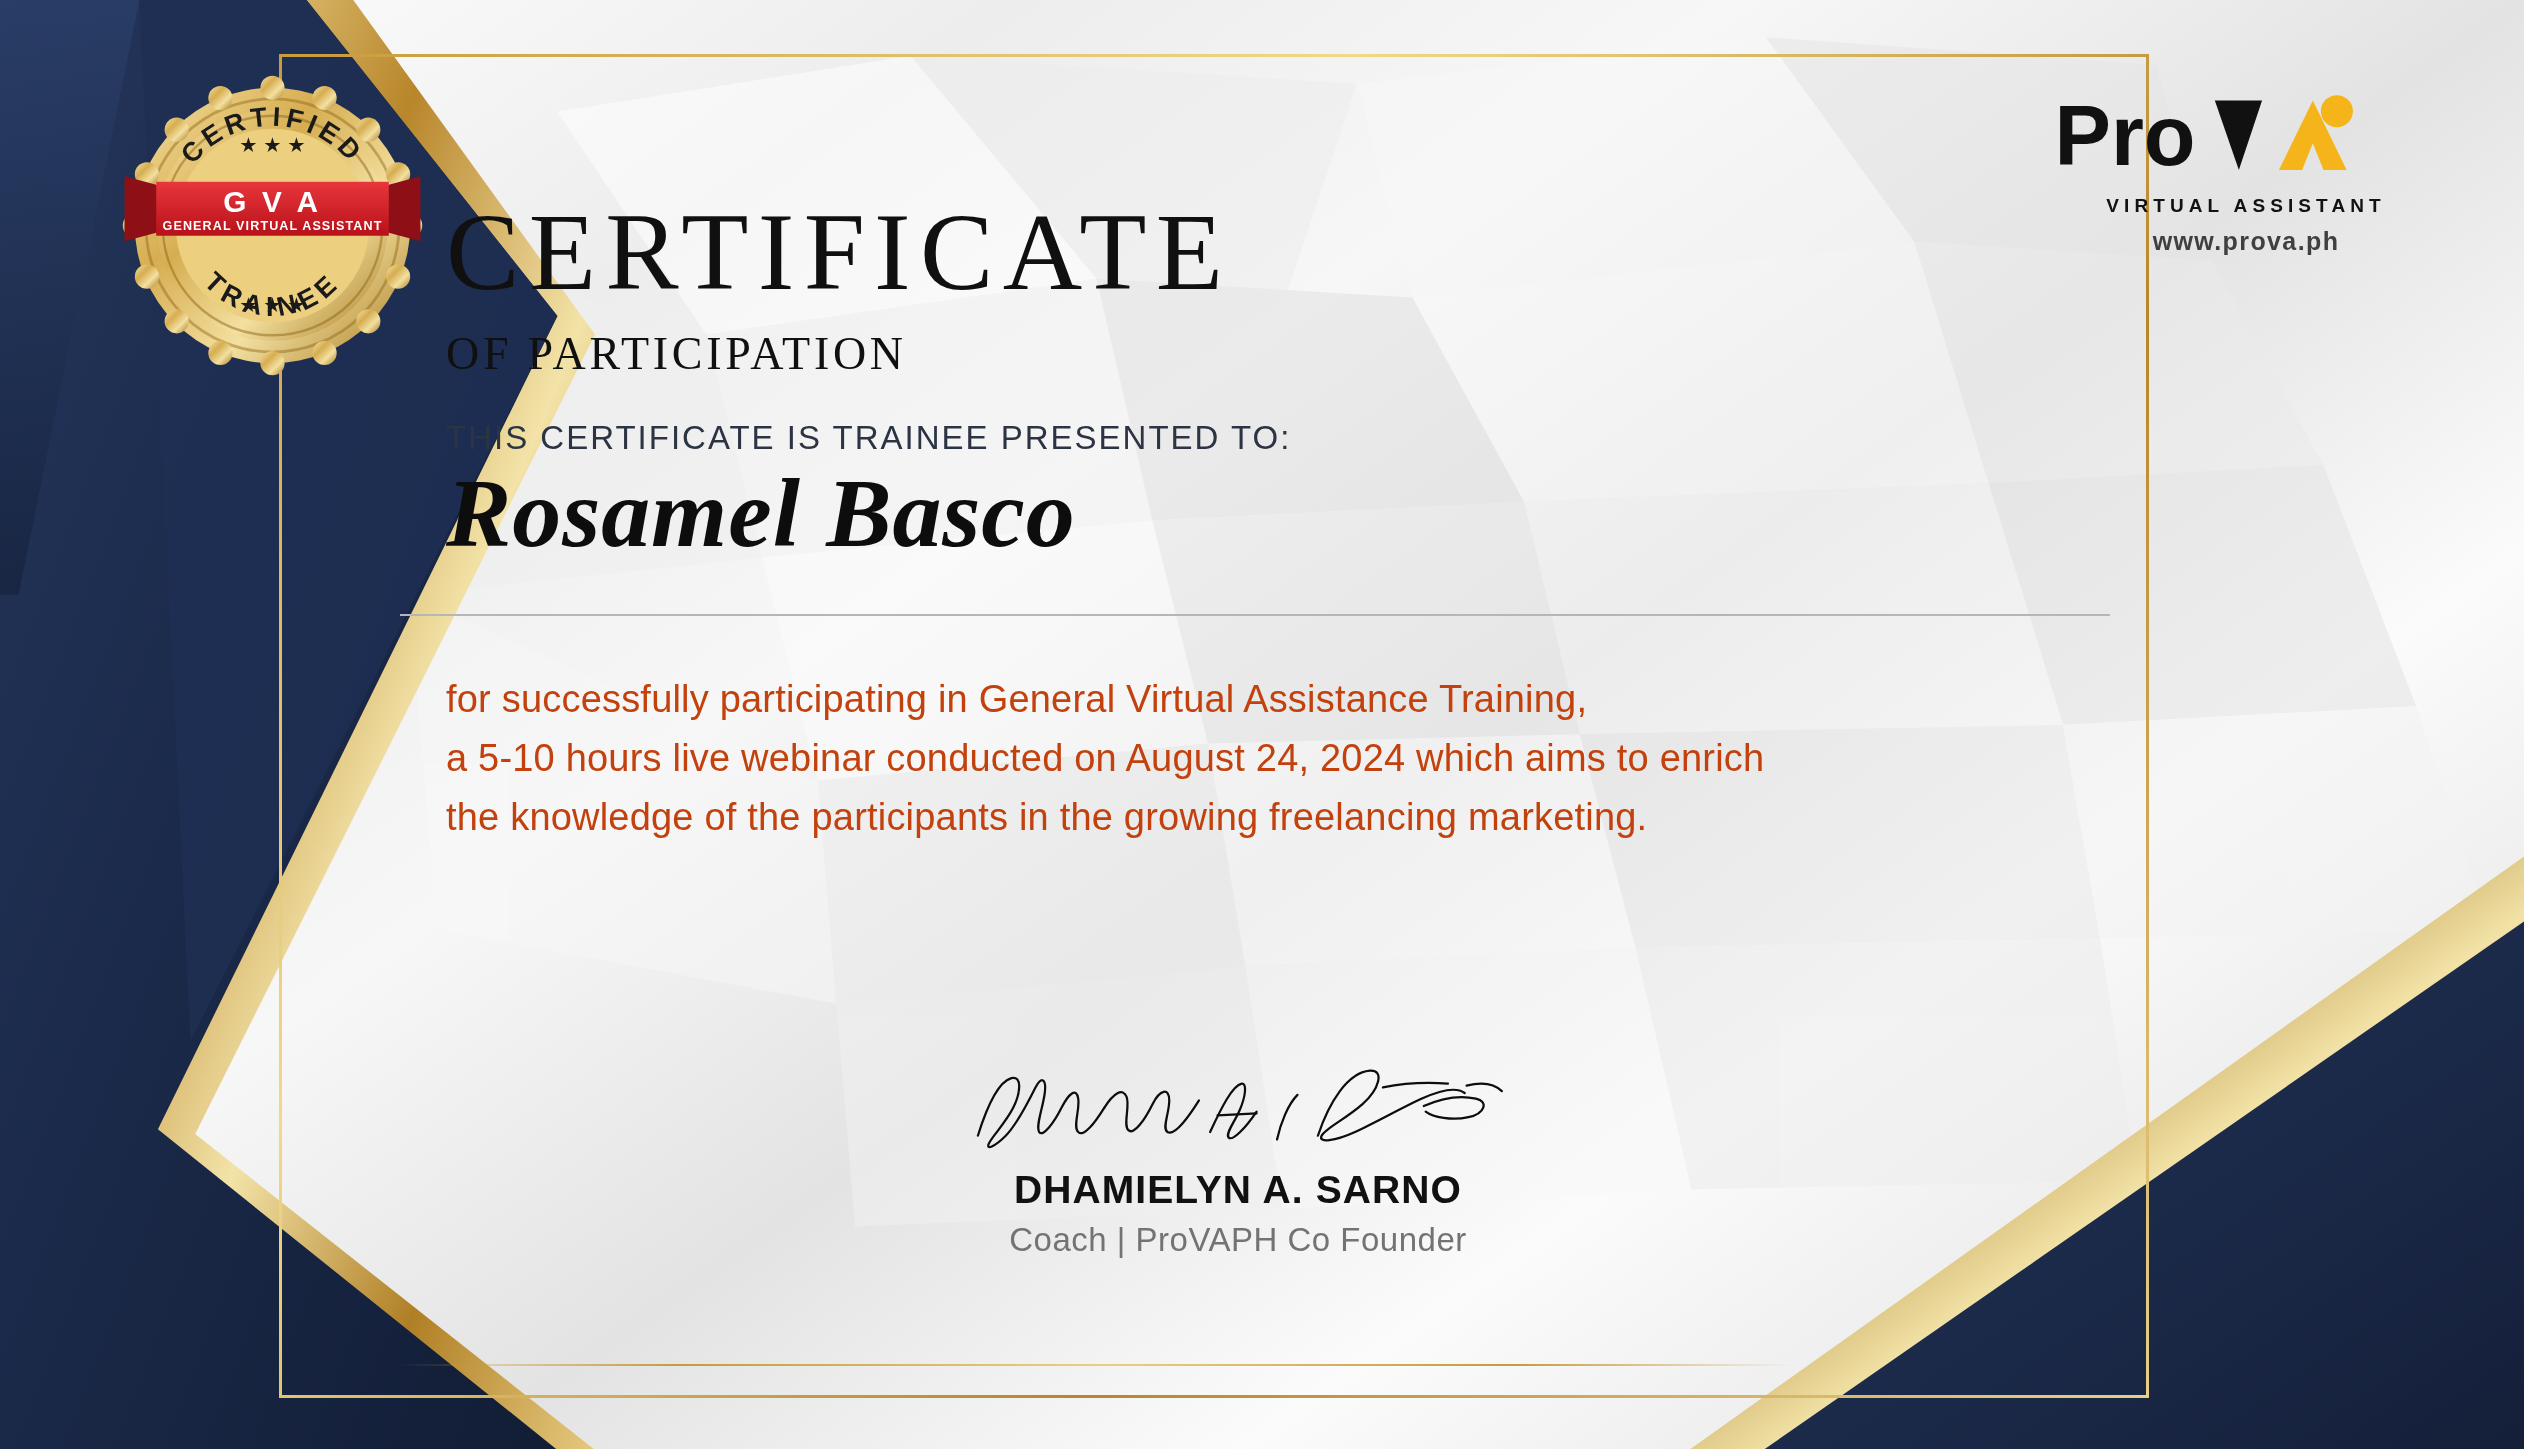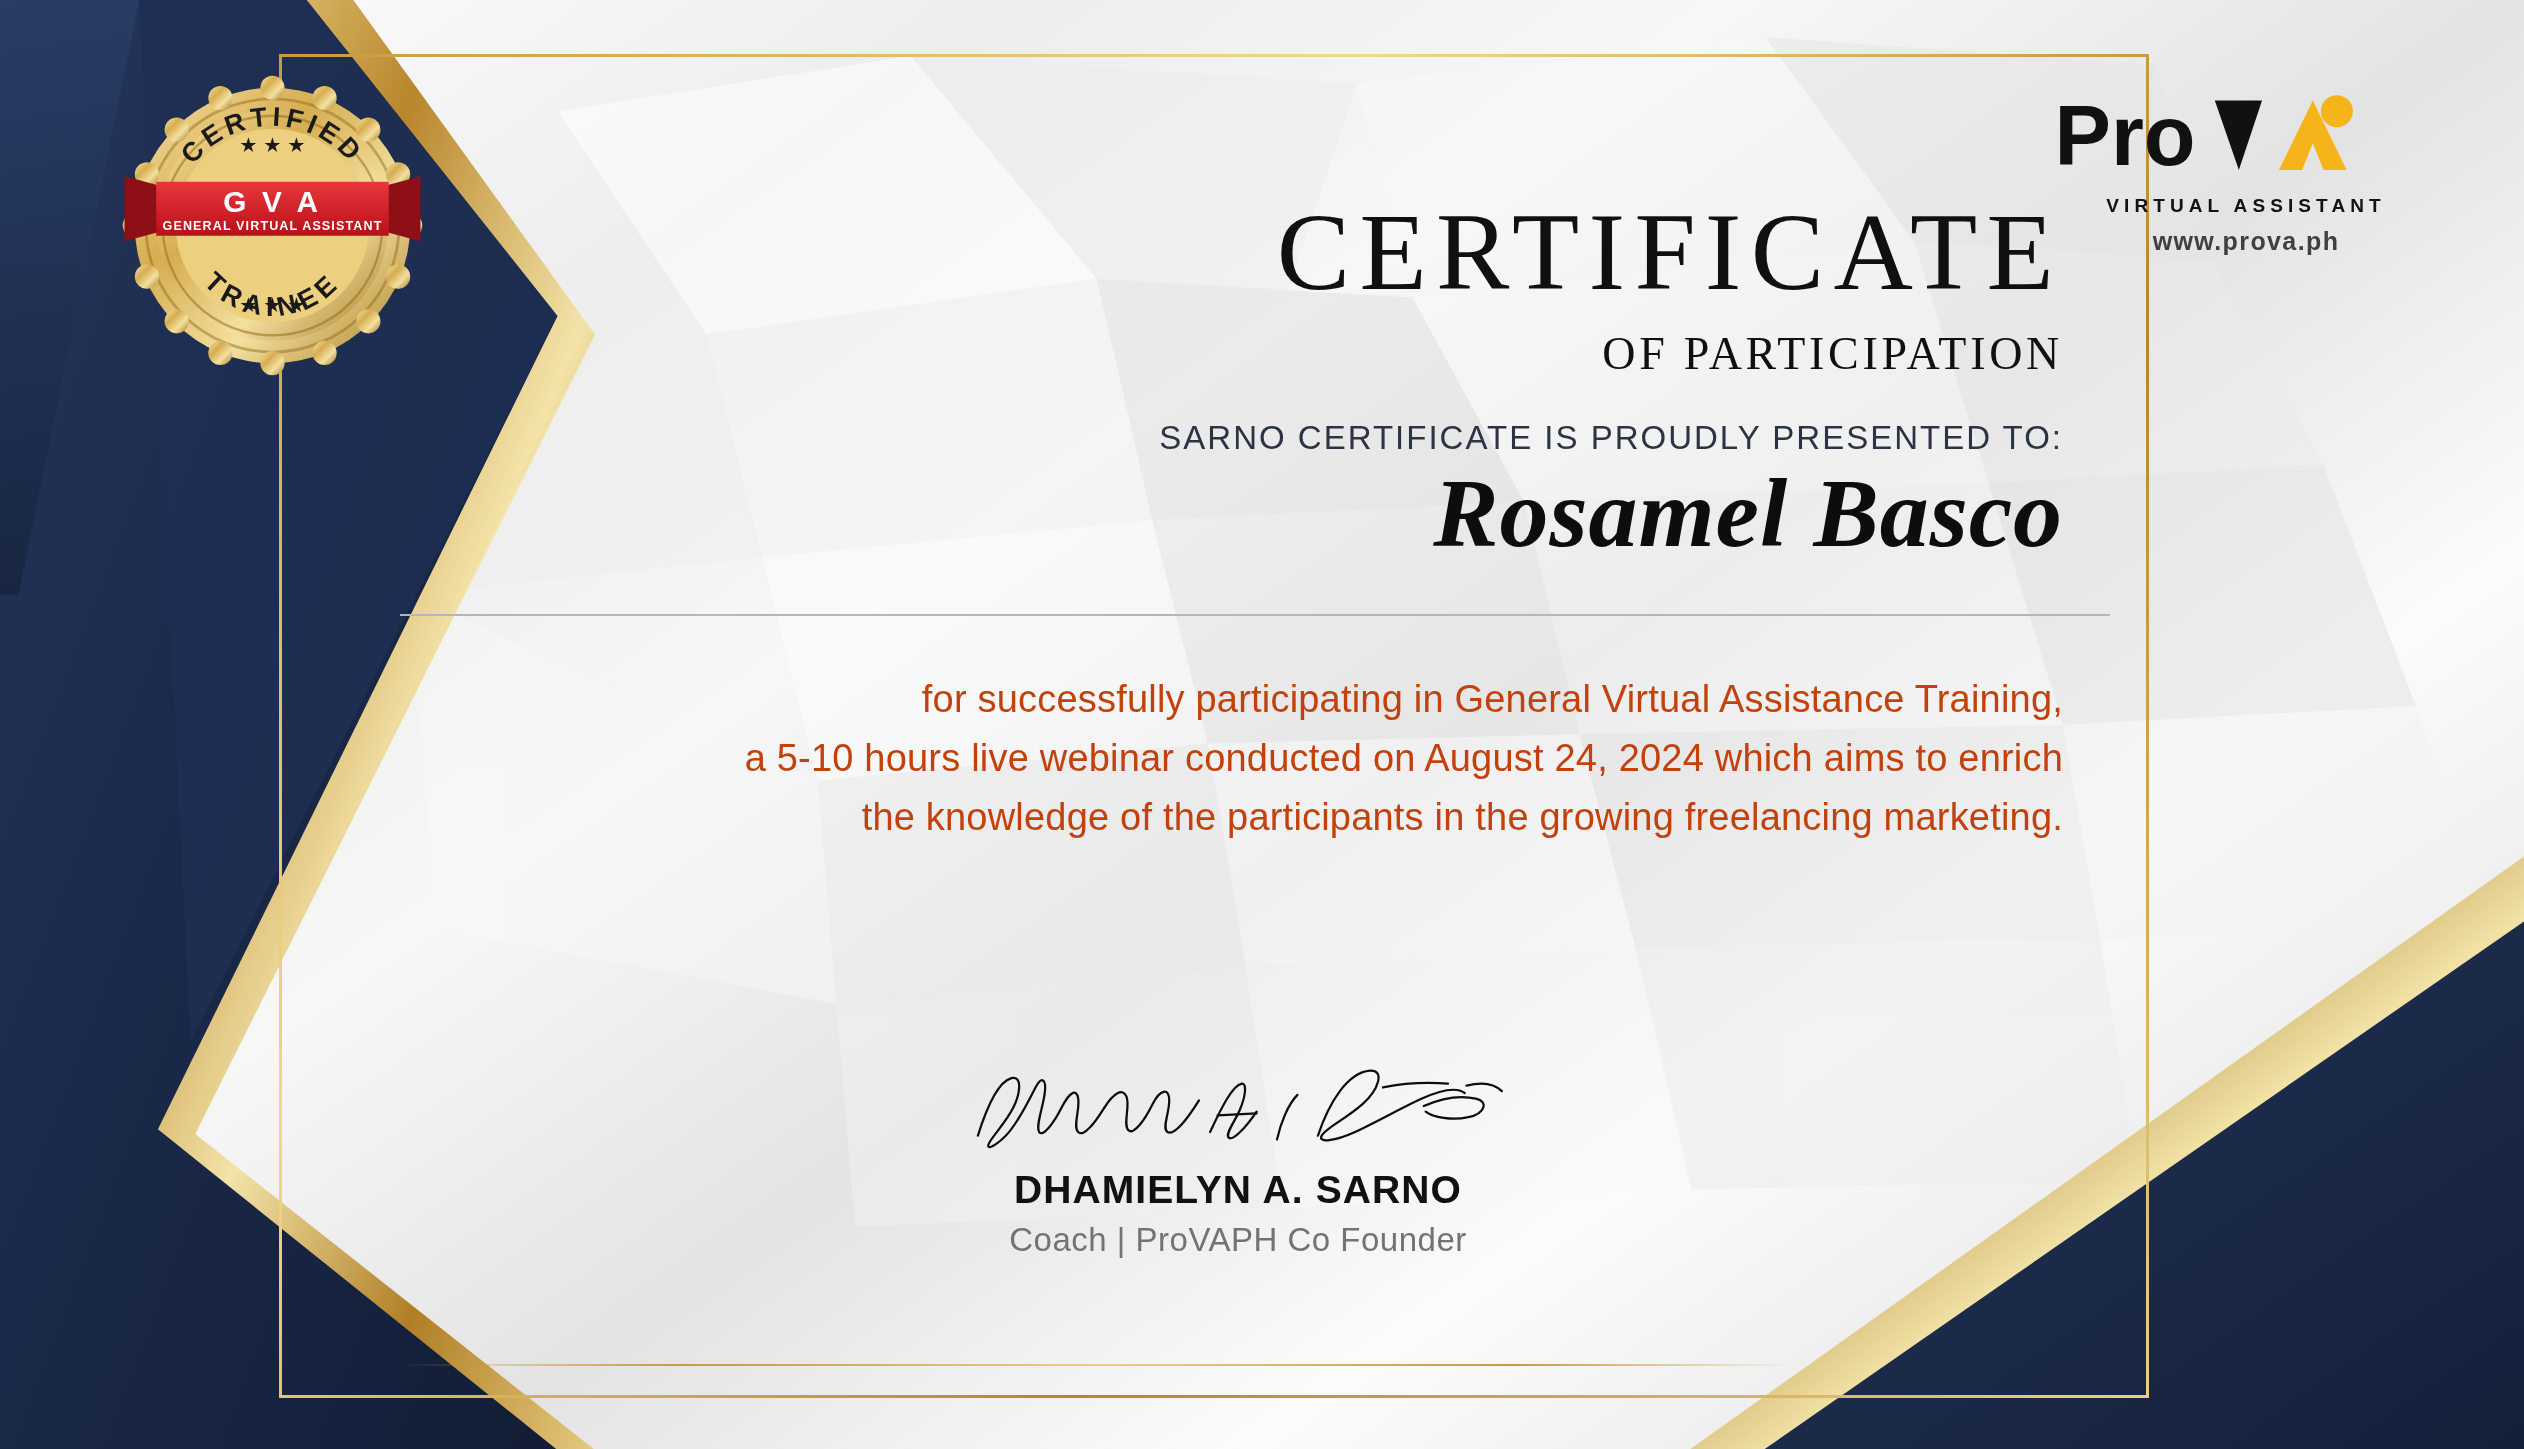--- a/index.html
+++ b/index.html
@@ -102,21 +102,21 @@
     letter-spacing: 1.4px;
     margin-top: 9.3px;
     color: #404040;
   }
 
   
   .content {
     position: absolute;
     left: 446px; top: 195px;
     width: 1617px;
-    text-align: right;
+    text-align: left;
   }
   .title {
     font-family: "Liberation Serif", serif;
     font-size: 110px;
     letter-spacing: 9.3px;
     color: #101010;
     line-height: 1.05;
     font-weight: 400;
   }
   .subtitle {
@@ -339,21 +339,21 @@
       <circle cx="327" cy="26" r="18" fill="#f5b51a"></circle>
       <rect x="188" y="10" width="4" height="84" fill="#111111" opacity="0"></rect>
     </svg>
     <div class="logo-sub">VIRTUAL ASSISTANT</div>
     <div class="logo-url">www.prova.ph</div>
   </div>
 
   <div class="content">
     <div class="title">CERTIFICATE</div>
     <div class="subtitle">OF PARTICIPATION</div>
-    <div class="presented">SARNO CERTIFICATE IS PROUDLY PRESENTED TO:</div>
+    <div class="presented">THIS CERTIFICATE IS TRAINEE PRESENTED TO:</div>
     <div class="recipient">Rosamel Basco</div>
     <div class="rule"></div>
     <div class="body-text">
       <div>for successfully participating in General Virtual Assistance Training,</div>
       <div>a 5-10 hours live webinar conducted on August 24, 2024 which aims to enrich</div>
       <div>the knowledge of the participants in the growing freelancing marketing.</div>
     </div>
   </div>
 
   <div class="sign-block">

